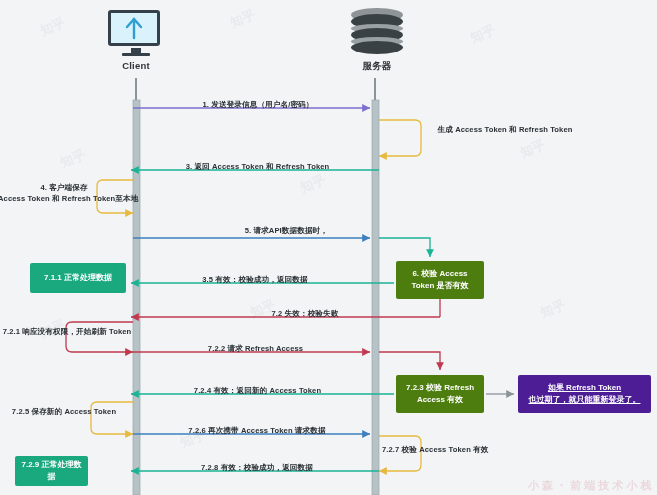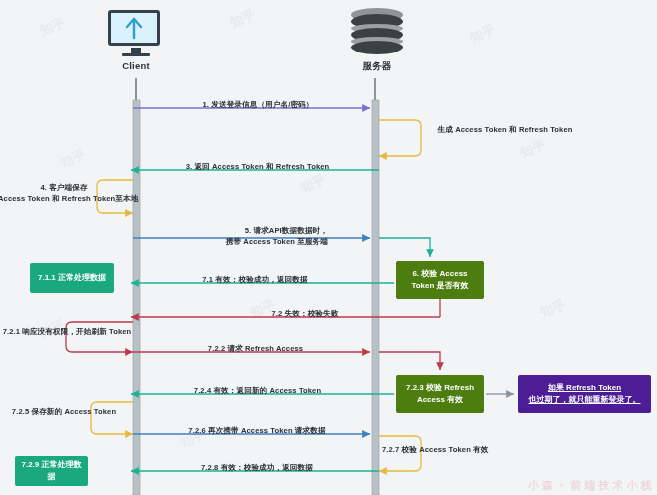--- a/index.html
+++ b/index.html
@@ -182,42 +182,41 @@
 
 <div class="msg-label" style="left:185px;top:161px;width:145px;">3. 返回  Access Token 和 Refresh Token</div>
 
 <div class="msg-label two" style="left:-2px;top:182px;width:132px;text-align:center;">
   <div>4. 客户端保存</div>
   <div>Access Token 和 Refresh Token至本地</div>
 </div>
 
 <div class="msg-label two" style="left:178px;top:225px;width:150px;text-align:right;">
   <div>5. 请求API数据数据时，</div>
-  <div>携带 Access Token 至服务端</div>
-</div>
-
-<div class="msg-label" style="left:190px;top:274px;width:130px;">7.1 有效：校验成功，返回数据</div>
+</div>
+
+<div class="msg-label" style="left:190px;top:274px;width:130px;">3.5 有效：校验成功，返回数据</div>
 
 <div class="msg-label" style="left:250px;top:308px;width:110px;">7.2 失效：校验失败</div>
 
 <div class="msg-label" style="left:0px;top:326px;width:134px;">7.2.1 响应没有权限，开始刷新 Token</div>
 
 <div class="msg-label" style="left:198px;top:343px;width:115px;">7.2.2 请求 Refresh Access</div>
 
 <div class="msg-label" style="left:190px;top:385px;width:135px;">7.2.4 有效：返回新的 Access Token</div>
 
 <div class="msg-label" style="left:2px;top:406px;width:124px;">7.2.5 保存新的 Access Token</div>
 
 <div class="msg-label" style="left:184px;top:425px;width:146px;">7.2.6 再次携带 Access Token 请求数据</div>
 
 <div class="msg-label" style="left:382px;top:444px;width:120px;text-align:left;">7.2.7 校验 Access Token 有效</div>
 
 <div class="msg-label" style="left:192px;top:462px;width:130px;">7.2.8 有效：校验成功，返回数据</div>
 
-<div class="nbox green" style="left:30px;top:263px;width:84px;height:30px;">
+<div class="nbox green" style="left:30px;top:263px;width:96px;height:30px;">
   <span>7.1.1 正常处理数据</span>
 </div>
 
 <div class="nbox gray" style="left:396px;top:261px;width:88px;height:38px;">
   <span style="white-space:pre-line;">6. 校验 Access
 Token 是否有效</span>
 </div>
 
 <div class="nbox gray" style="left:396px;top:375px;width:88px;height:38px;">
   <span style="white-space:pre-line;">7.2.3 校验 Refresh

